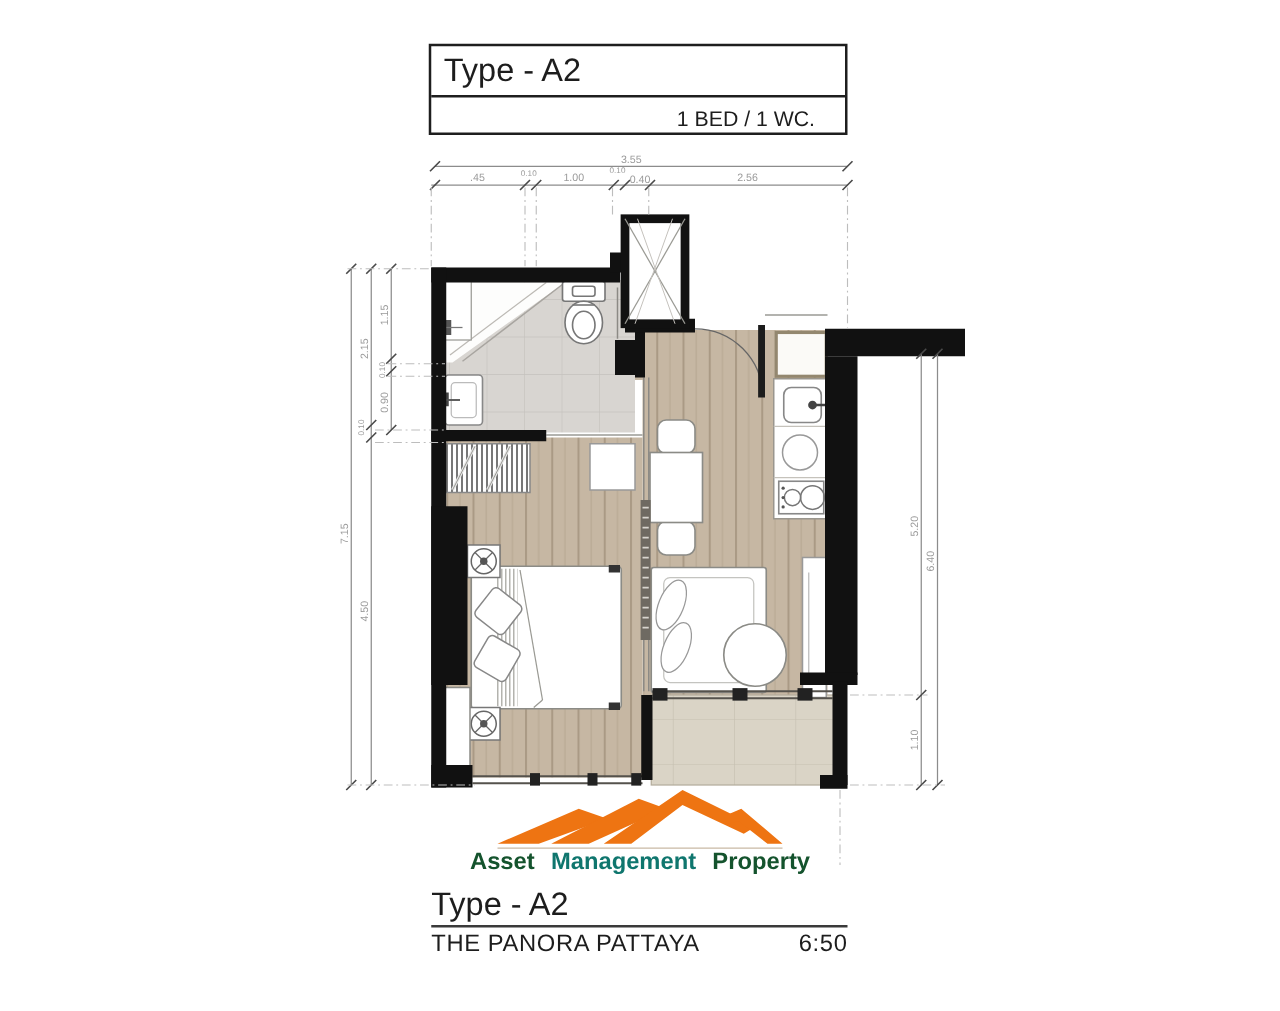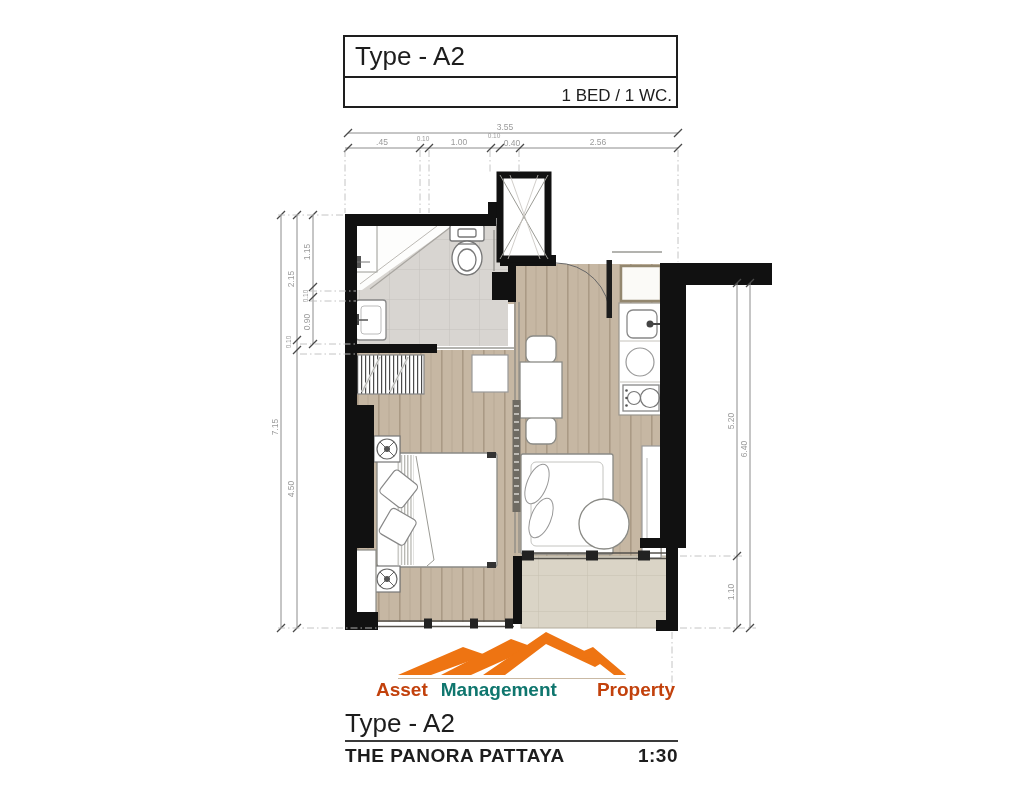--- a/index.html
+++ b/index.html
@@ -7,35 +7,35 @@
     width:1024px;height:809px;position:relative;background:#ffffff;
     font-family:"Liberation Sans", sans-serif;color:#1d1d1d;overflow:hidden;
   }
   .titleblock{
     position:absolute;left:343px;top:35px;width:335px;height:73px;
     border:2px solid #1e1e1e;box-sizing:border-box;background:#fff;z-index:6;
   }
   .tb-row1{height:41px;border-bottom:2px solid #1e1e1e;display:flex;
     justify-content:space-between;align-items:center;padding:0 10px;font-size:26px;box-sizing:border-box;}
   .tb-row2{height:35px;display:flex;justify-content:flex-end;align-items:center;
-    padding:0 4px;font-size:17px;box-sizing:border-box;}
+    padding:0 24px;font-size:17px;box-sizing:border-box;}
   .plan-svg{position:absolute;left:0;top:0;z-index:1;}
   .logo-box{
     position:absolute;left:383px;top:631px;width:258px;height:72px;background:#fff;z-index:5;
   }
   .logo-words{
     position:absolute;left:0;top:48px;width:258px;display:flex;justify-content:center;gap:13px;
     font-size:19px;font-weight:700;
   }
-  .w-blue{color:#c2410c;margin-left:27px;}
+  .w-blue{color:#14532d;}
   .w-orange{color:#0f766e;}
   .footer{position:absolute;left:345px;top:708px;width:333px;z-index:6;}
   .footer-type{font-size:26px;border-bottom:2px solid #3a3a3a;padding-bottom:1px;}
   .footer-row{display:flex;justify-content:space-between;align-items:center;
-    font-size:19px;margin-top:3px;letter-spacing:0.5px;font-weight:bold;}
+    font-size:19px;margin-top:3px;letter-spacing:0.5px;}
 </style>
 </head>
 <body>
 
 <svg class="plan-svg" width="1024" height="809" viewBox="0 0 1024 809">
   <defs>
     <pattern id="wood" width="21" height="200" patternUnits="userSpaceOnUse">
       <rect width="21" height="200" fill="#c6b7a3"></rect>
       <rect x="0" width="1.6" height="200" fill="#aa9a85"></rect>
       <rect x="10.5" width="1" height="200" fill="#b9aa95"></rect>
@@ -295,15 +295,15 @@
     <span class="w-blue">Asset</span>
     <span class="w-orange">Management</span>
     <span class="w-blue">Property</span>
   </div>
 </div>
 
 <div class="footer">
   <div class="footer-type">Type - A2</div>
   <div class="footer-row">
     <span>THE PANORA PATTAYA</span>
-    <span>1:30</span>
+    <span>6:50</span>
   </div>
 </div>
 
 </body></html>

